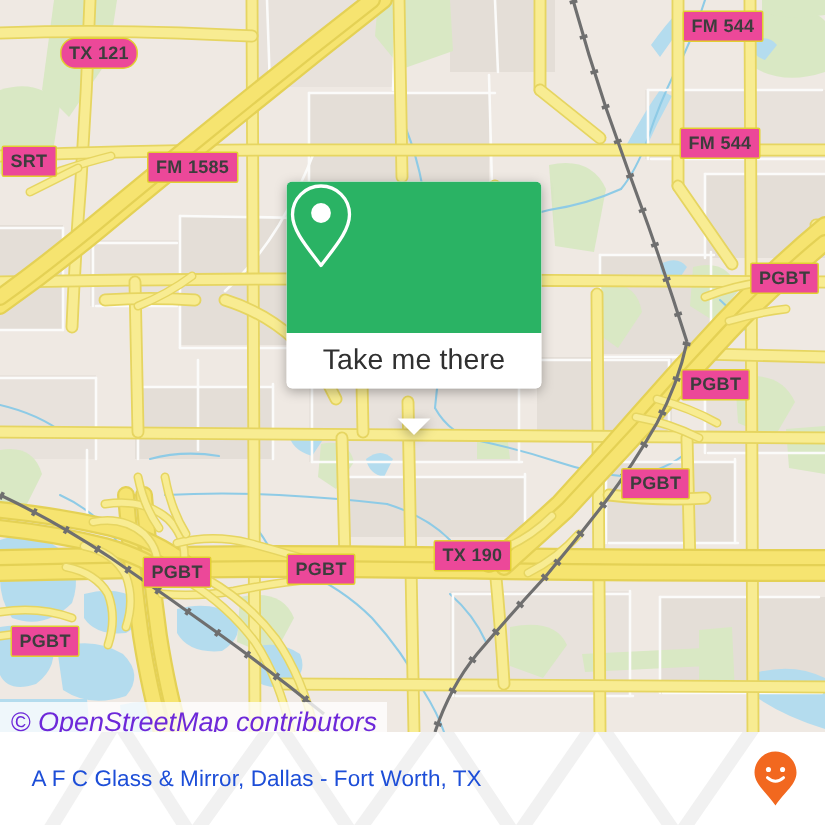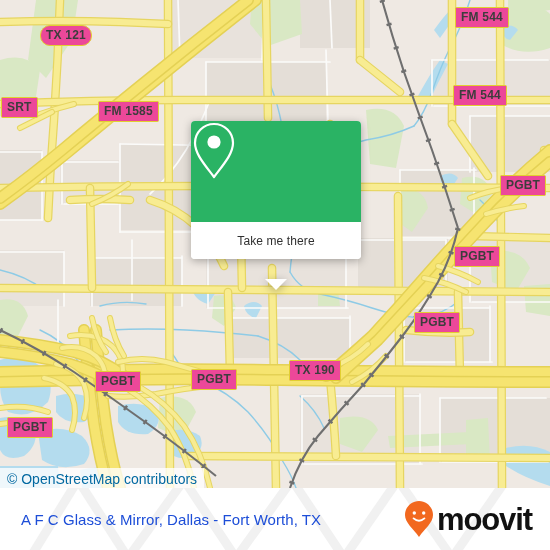--- a/index.html
+++ b/index.html
@@ -37,34 +37,35 @@
   }
   #popup-body{
     width:170px;border-radius:4px;overflow:hidden;background:#fff;
   }
   #popup-head{
     height:101px;background:#2ab364;display:flex;align-items:center;justify-content:center;
   }
   #popup-foot{
     height:37px;background:#fff;display:flex;align-items:center;justify-content:center;
   }
-  #popup-foot span{font-size:12px;color:#303030;letter-spacing:.1px;}
+  #popup-foot span{font-size:19px;color:#303030;letter-spacing:.1px;}
   #popup-tail{
     position:absolute;left:50%;margin-left:-11px;top:158px;
     width:0;height:0;border-left:11px solid transparent;border-right:11px solid transparent;
     border-top:11px solid #ffffff;
   }
 
   
   #attrib{
     position:absolute;left:0;top:468px;
     background:rgba(255,255,255,.78);
     padding:3px 7px 4px 7px;
-    font-size:14px;color:#0369a1;white-space:nowrap;
+    font-size:18px;color:#6d28d9;white-space:nowrap;
     box-sizing:border-box;
+    font-style:italic;
   }
 
   
   #footer{
     position:absolute;left:0;top:488px;width:550px;height:62px;
     background:#fff;overflow:hidden;
   }
   #footer-watermark{position:absolute;left:0;top:0;}
   #footer-title{
     position:absolute;left:21px;top:0;height:62px;display:flex;align-items:center;
@@ -445,17 +446,16 @@
 
     <div id="footer-title">A F C Glass &amp; Mirror, Dallas - Fort Worth, TX</div>
 
     <div id="brand">
       <svg width="30" height="38" viewBox="0 0 30 38">
         <path d="M15 1 C7.3 1 1 7.3 1 15 C1 23 9 28 15 37 C21 28 29 23 29 15 C29 7.3 22.7 1 15 1 Z" fill="#f2681f"></path>
         <circle cx="10.3" cy="13" r="1.7" fill="#ffffff"></circle>
         <circle cx="19.7" cy="13" r="1.7" fill="#ffffff"></circle>
         <path d="M9.6 18.4 Q15 23.2 20.4 18.4" fill="none" stroke="#ffffff" stroke-width="1.9" stroke-linecap="round"></path>
       </svg>
-      <span id="brand-word">moovit</span>
     </div>
   </div>
 
 </div>
 
 </body></html>

